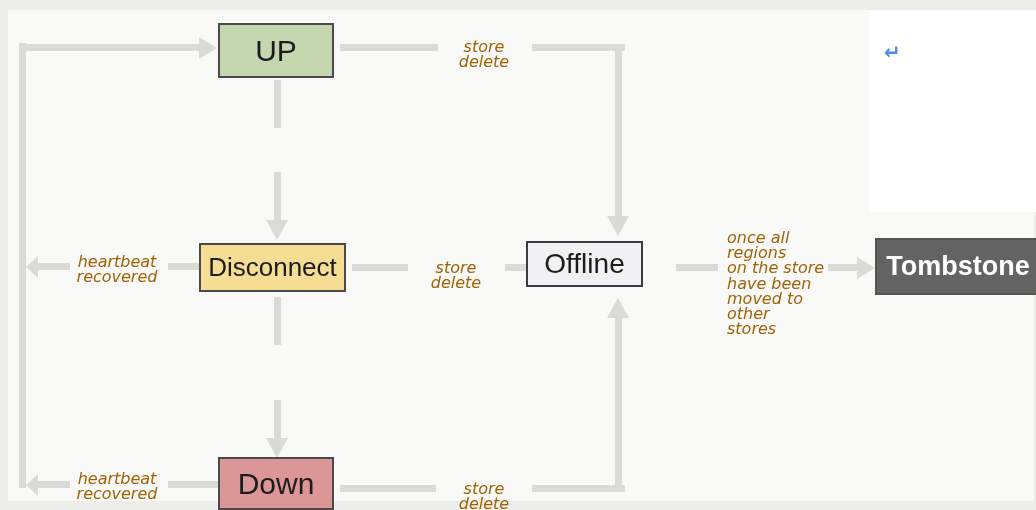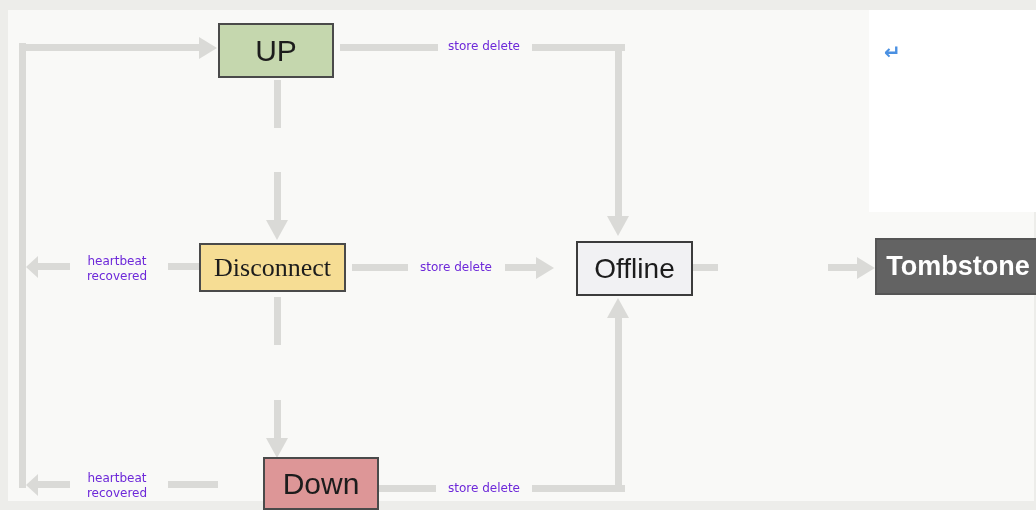--- a/index.html
+++ b/index.html
@@ -21,28 +21,28 @@
   .ah-left{border-top:11px solid transparent;border-bottom:11px solid transparent;border-right:12px solid #dadad7;}
   .ah-down{border-left:11px solid transparent;border-right:11px solid transparent;border-top:20px solid #dadad7;}
   .ah-up{border-left:11px solid transparent;border-right:11px solid transparent;border-bottom:20px solid #dadad7;}
   
   .node{
     position:absolute;display:flex;align-items:center;justify-content:center;
     border:2px solid #4a4a4a;color:#1c1c1c;box-sizing:border-box;
     font-family:"Liberation Sans","DejaVu Sans",sans-serif;
   }
   #node-up{left:210px;top:13px;width:116px;height:55px;font-size:30px;}
-  #node-disconnect{left:191px;top:233px;width:147px;height:49px;font-size:26px;font-family:Liberation Serif, serif;}
-  #node-down{left:210px;top:447px;width:116px;height:53px;font-size:30px;margin-left:45px;}
-  #node-offline{left:568px;top:231px;width:117px;height:55px;font-size:28px;border-color:#3c3c3c;}
+  #node-disconnect{left:191px;top:233px;width:147px;height:49px;font-size:26px;}
+  #node-down{left:210px;top:447px;width:116px;height:53px;font-size:30px;}
+  #node-offline{left:518px;top:231px;width:117px;height:46px;font-size:28px;border-color:#3c3c3c;}
   #node-tombstone{left:867px;top:228px;width:166px;height:57px;font-size:27px;font-weight:bold;border-color:#555;}
   
   .elabel{
-    position:absolute;font-size:12px;color:#6d28d9;line-height:15px;
-    text-align:center;white-space:pre-line;
+    position:absolute;font-size:16px;color:#a16207;line-height:15px;
+    text-align:center;white-space:pre-line;font-style:italic;
   }
   #lbl-store-delete-top{left:430px;top:29px;width:92px;}
   #lbl-heartbeat-lost{left:160px;top:135px;width:226px;}
   #lbl-hb-rec-disc{left:60px;top:244px;width:98px;}
   #lbl-store-delete-mid{left:400px;top:250px;width:96px;}
   #lbl-reach{left:160px;top:349px;width:226px;}
   #lbl-hb-rec-down{left:60px;top:461px;width:98px;}
   #lbl-store-delete-bottom{left:428px;top:471px;width:96px;}
   #lbl-once{left:719px;top:220px;width:120px;text-align:left;line-height:15.2px;}
   
@@ -127,20 +127,25 @@
 
   <div class="hline" id="e-downright1"></div>
   <div class="hline" id="e-downright2"></div>
   <div class="vline" id="e-off-bot-v"></div>
   <div class="ah ah-up" id="ah-off-bot"></div>
   <div class="elabel" id="lbl-store-delete-bottom">store delete</div>
 
   <div class="hline" id="e-offright1"></div>
   <div class="hline" id="e-offright2"></div>
   <div class="ah ah-right" id="ah-offright"></div>
+  <div class="elabel" id="lbl-once">once all regions
+on the store
+have been
+moved to other
+stores</div>
 
   <div class="node" id="node-up" style="background-color: rgb(197, 215, 174);">
     <span>UP</span>
   </div>
   <div class="node" id="node-disconnect" style="background-color: rgb(246, 221, 148);">
     <span>Disconnect</span>
   </div>
   <div class="node" id="node-down" style="background-color: rgb(221, 150, 151);">
     <span>Down</span>
   </div>

